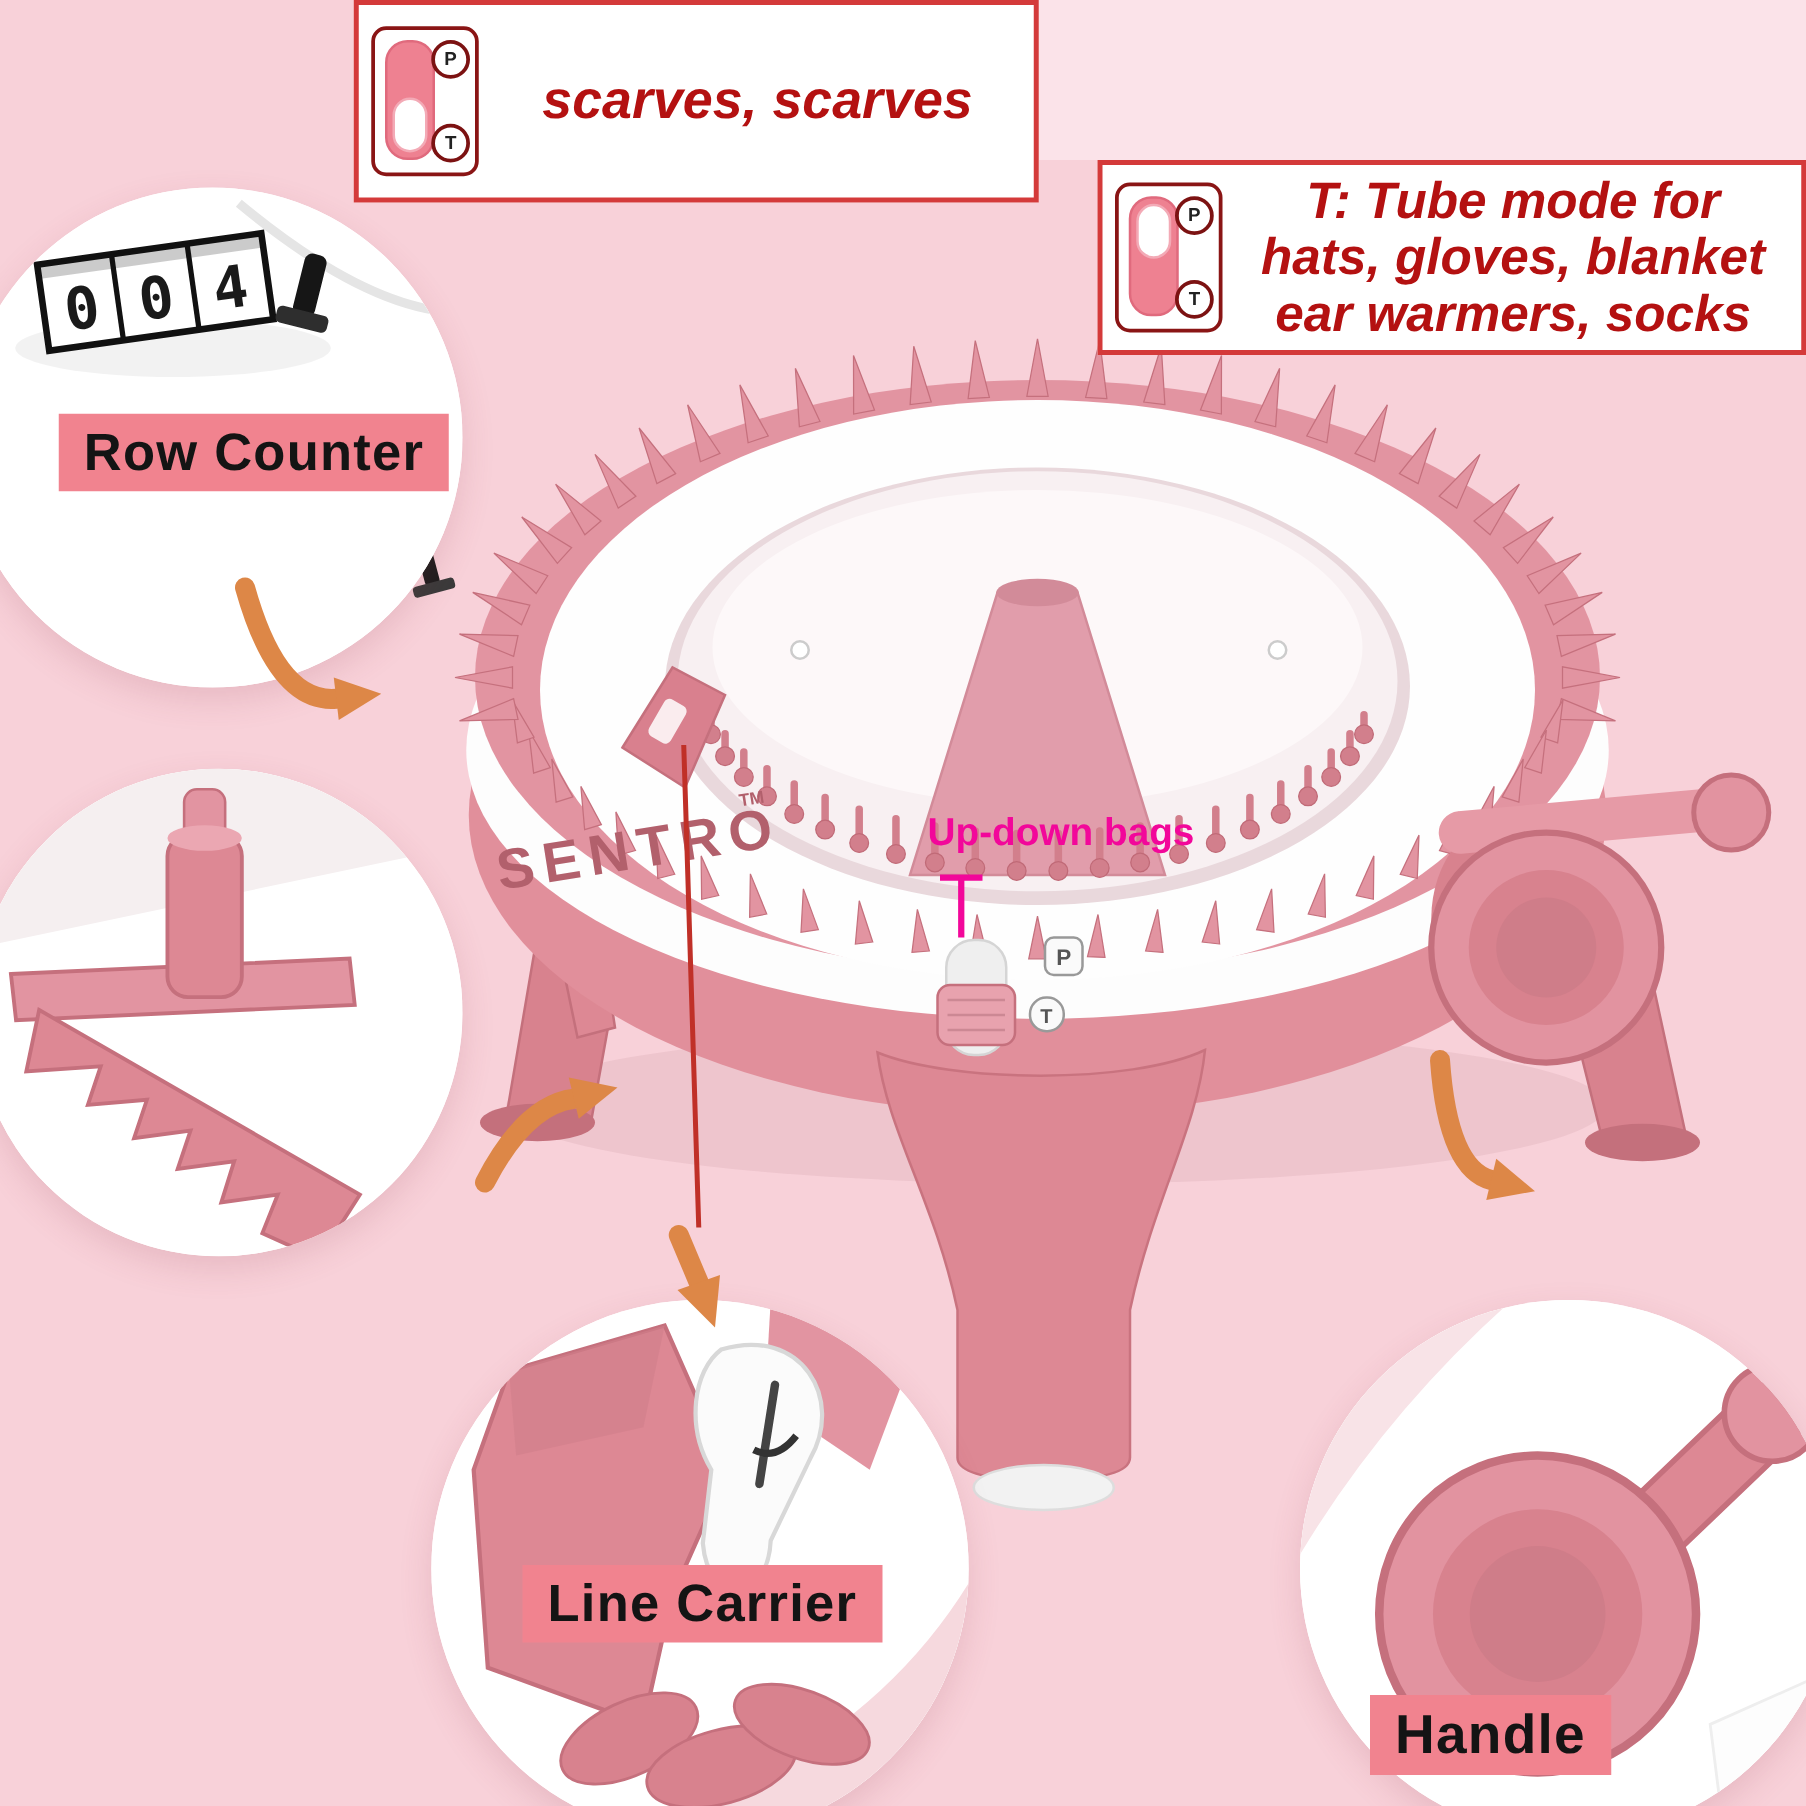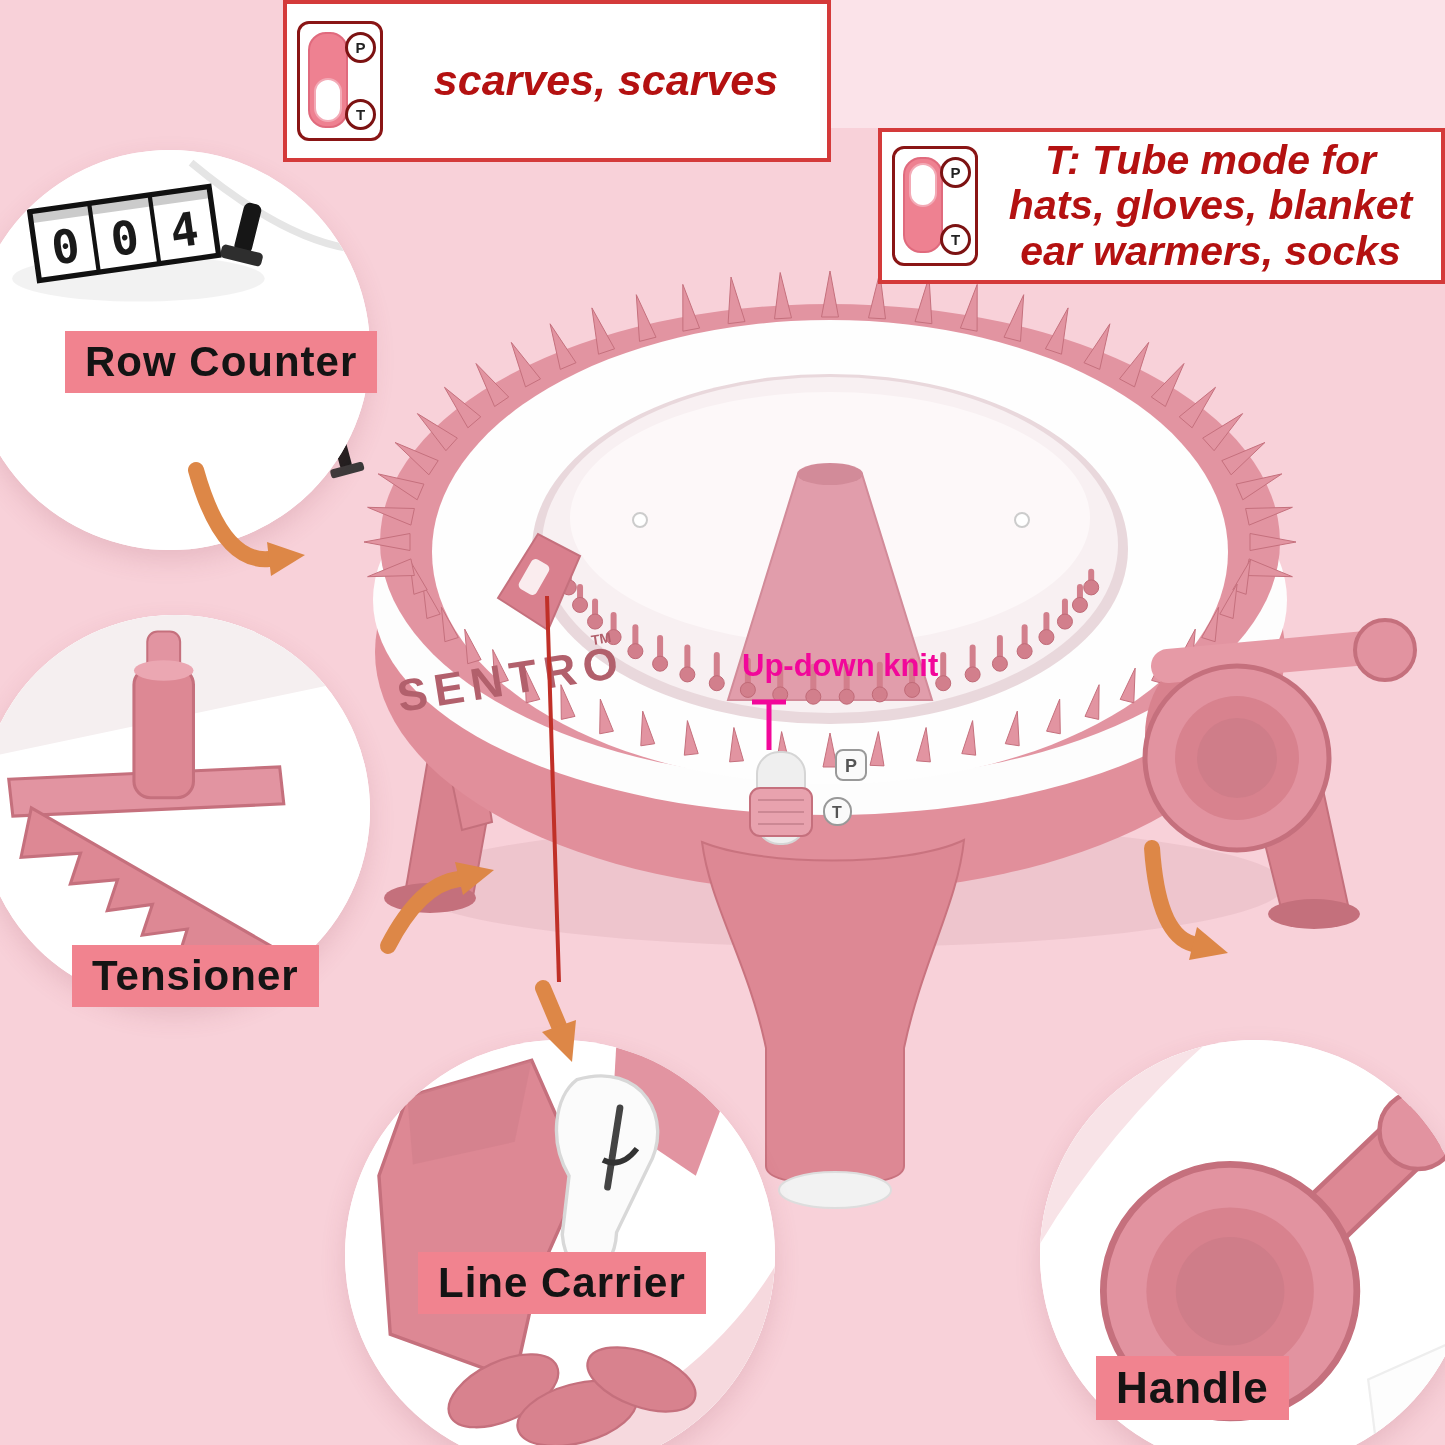--- a/index.html
+++ b/index.html
@@ -25,21 +25,21 @@
                border-radius:12px;background:#fff;}
   .pill{position:absolute;left:8px;top:8px;width:36px;height:92px;border-radius:18px;
         background:#ee8191;border:2px solid #e06a7d;}
   .pill-inner{position:absolute;left:4px;right:4px;height:40px;background:#fff;border-radius:14px;
               border:2px solid #f3aab6;}
   .pill-inner.bottom{bottom:4px;} .pill-inner.top{top:4px;}
   .circ{position:absolute;right:4px;width:25px;height:25px;border:3px solid #7c1212;border-radius:50%;
         font-size:15px;font-weight:bold;font-style:normal;color:#222;
         display:flex;align-items:center;justify-content:center;}
   .circ.top{top:8px;} .circ.bot{bottom:8px;}
-  .lbl-row{left:65px;top:331px;}
+  .lbl-row{left:47px;top:331px;}
   .lbl-ten{left:72px;top:945px;}
   .lbl-lin{left:418px;top:1252px;}
   .lbl-han{left:1096px;top:1356px;font-size:44px;}
 </style>
 </head>
 <body>
 
 <div class="canvas">
 
   <div class="top-strip"></div>
@@ -304,24 +304,23 @@
       <path d="M1152,848 Q1158,935 1193,944" stroke="#dd8747" stroke-width="16" fill="none" stroke-linecap="round"></path>
       <polygon points="1228,953 1189,960 1197,927" fill="#dd8747"></polygon>
     </g>
     <g>
       <line x1="547" y1="596" x2="559" y2="982" stroke="#c03028" stroke-width="4"></line>
       <line x1="543" y1="988" x2="559" y2="1026" stroke="#dd8747" stroke-width="16" stroke-linecap="round"></line>
       <polygon points="572,1062 542,1032 576,1020" fill="#dd8747"></polygon>
     </g>
   </svg>
 
-  <div class="updown">Up-down knit</div>
+  <div class="updown">Up-down bags</div>
 
   <div class="part-label lbl-row">Row Counter</div>
-  <div class="part-label lbl-ten">Tensioner</div>
   <div class="part-label lbl-lin">Line Carrier</div>
   <div class="part-label lbl-han">Handle</div>
 
   <div class="callout callout-panel">
     <div class="switch-icon">
       <div class="pill">
         <div class="pill-inner bottom"></div>
       </div>
       <div class="circ top">P</div>
       <div class="circ bot">T</div>

